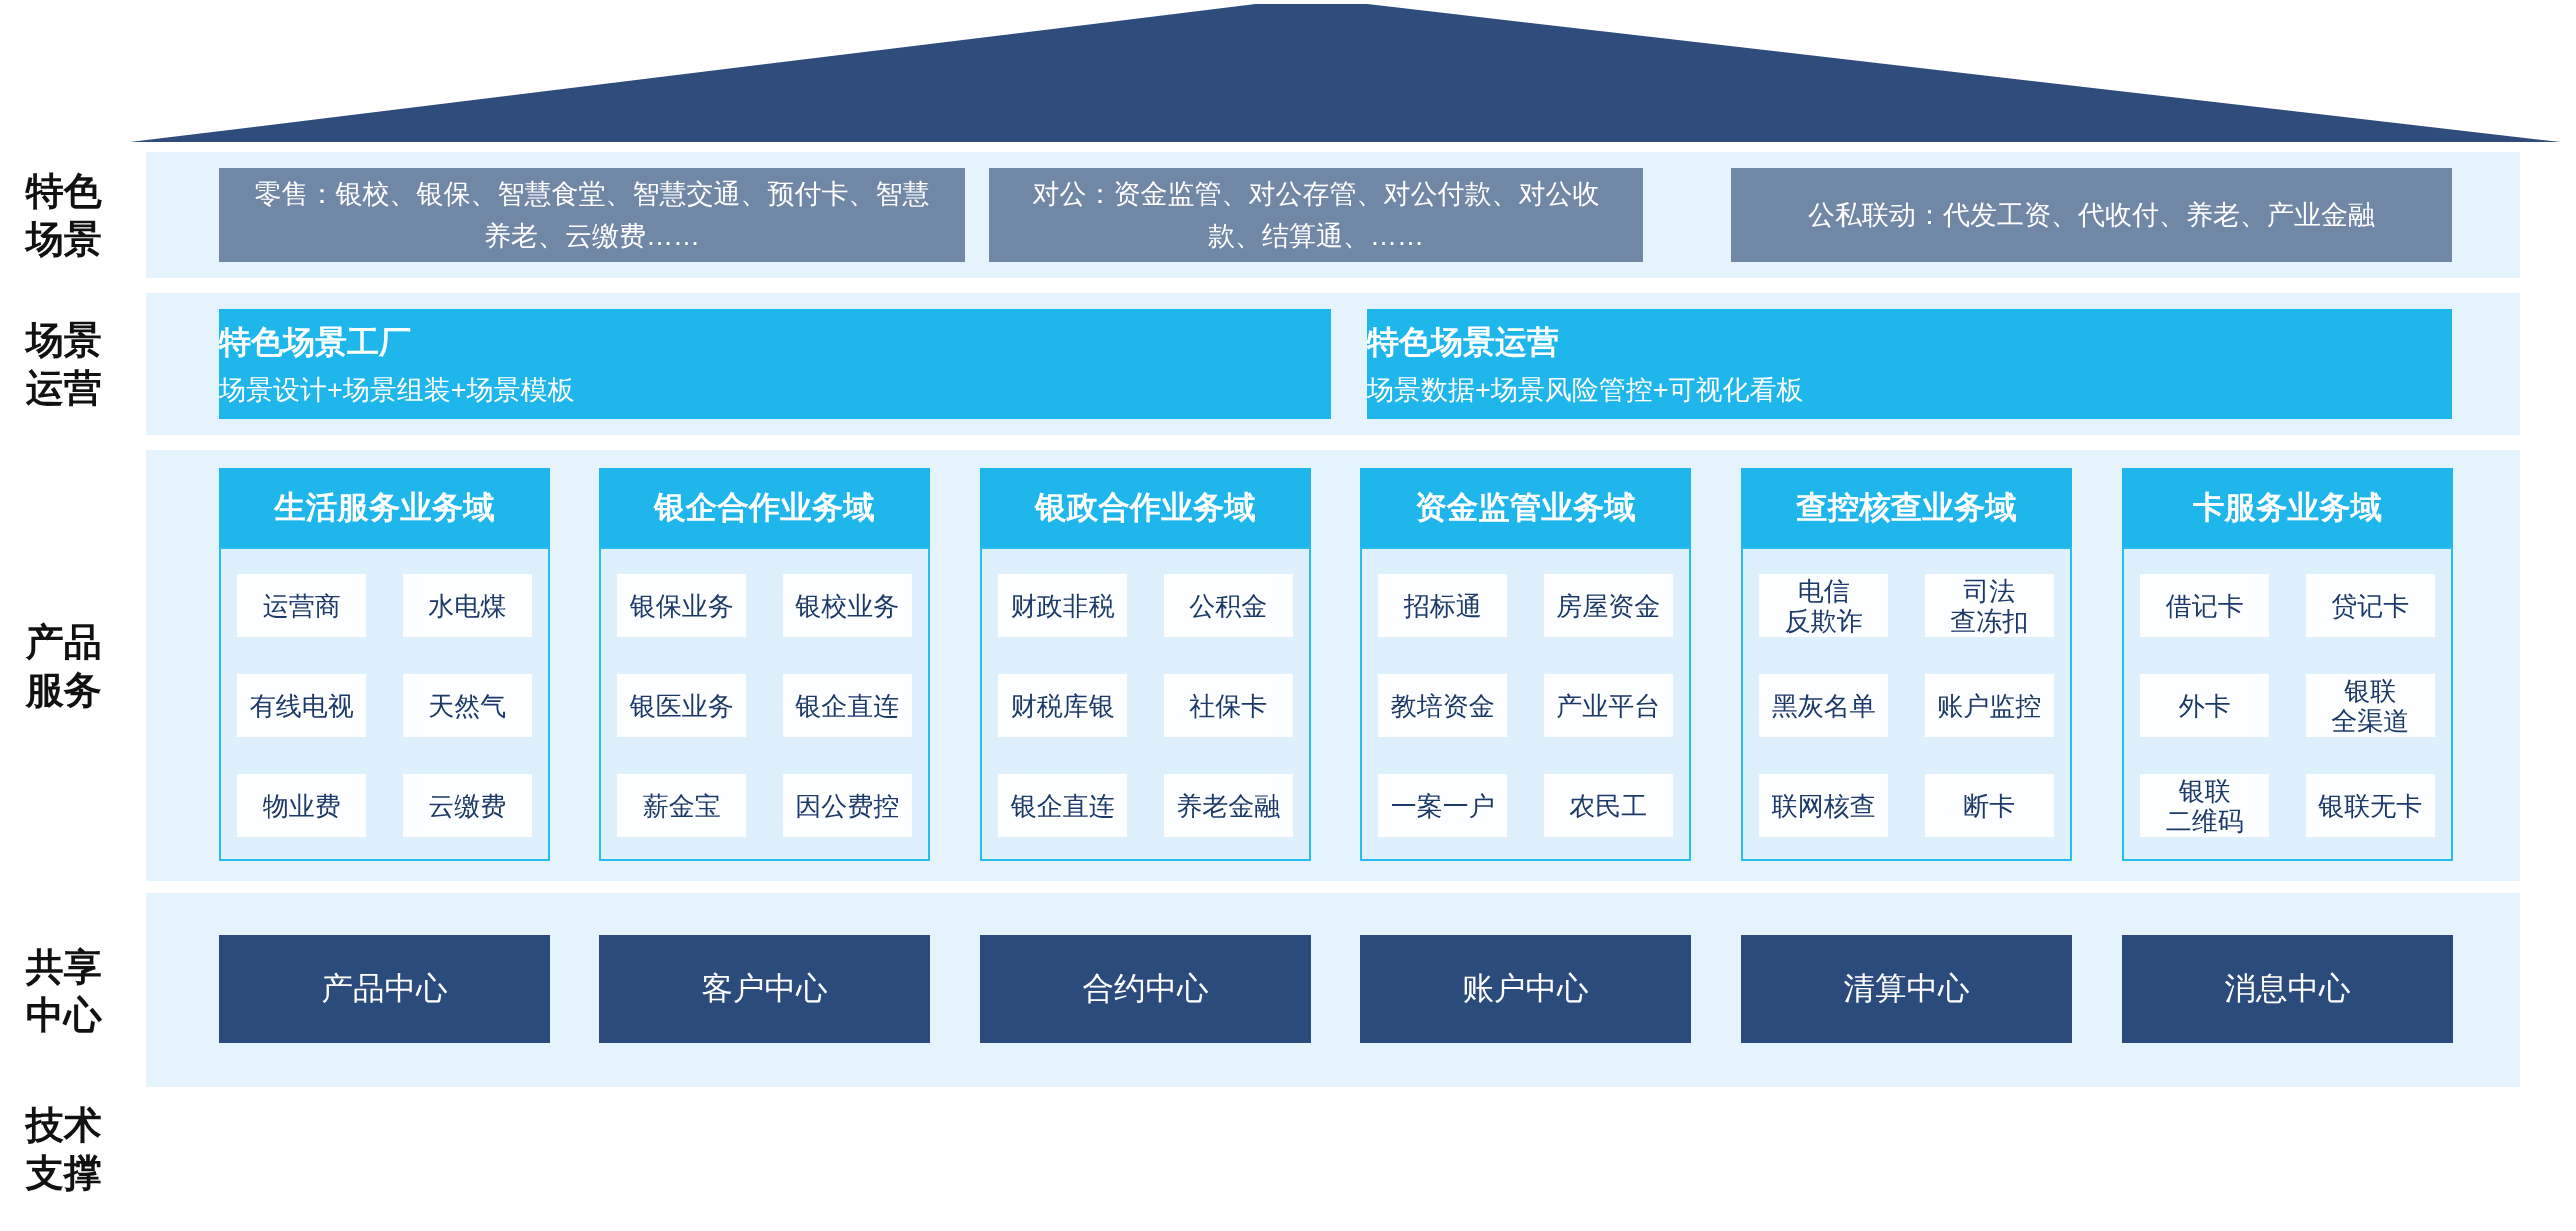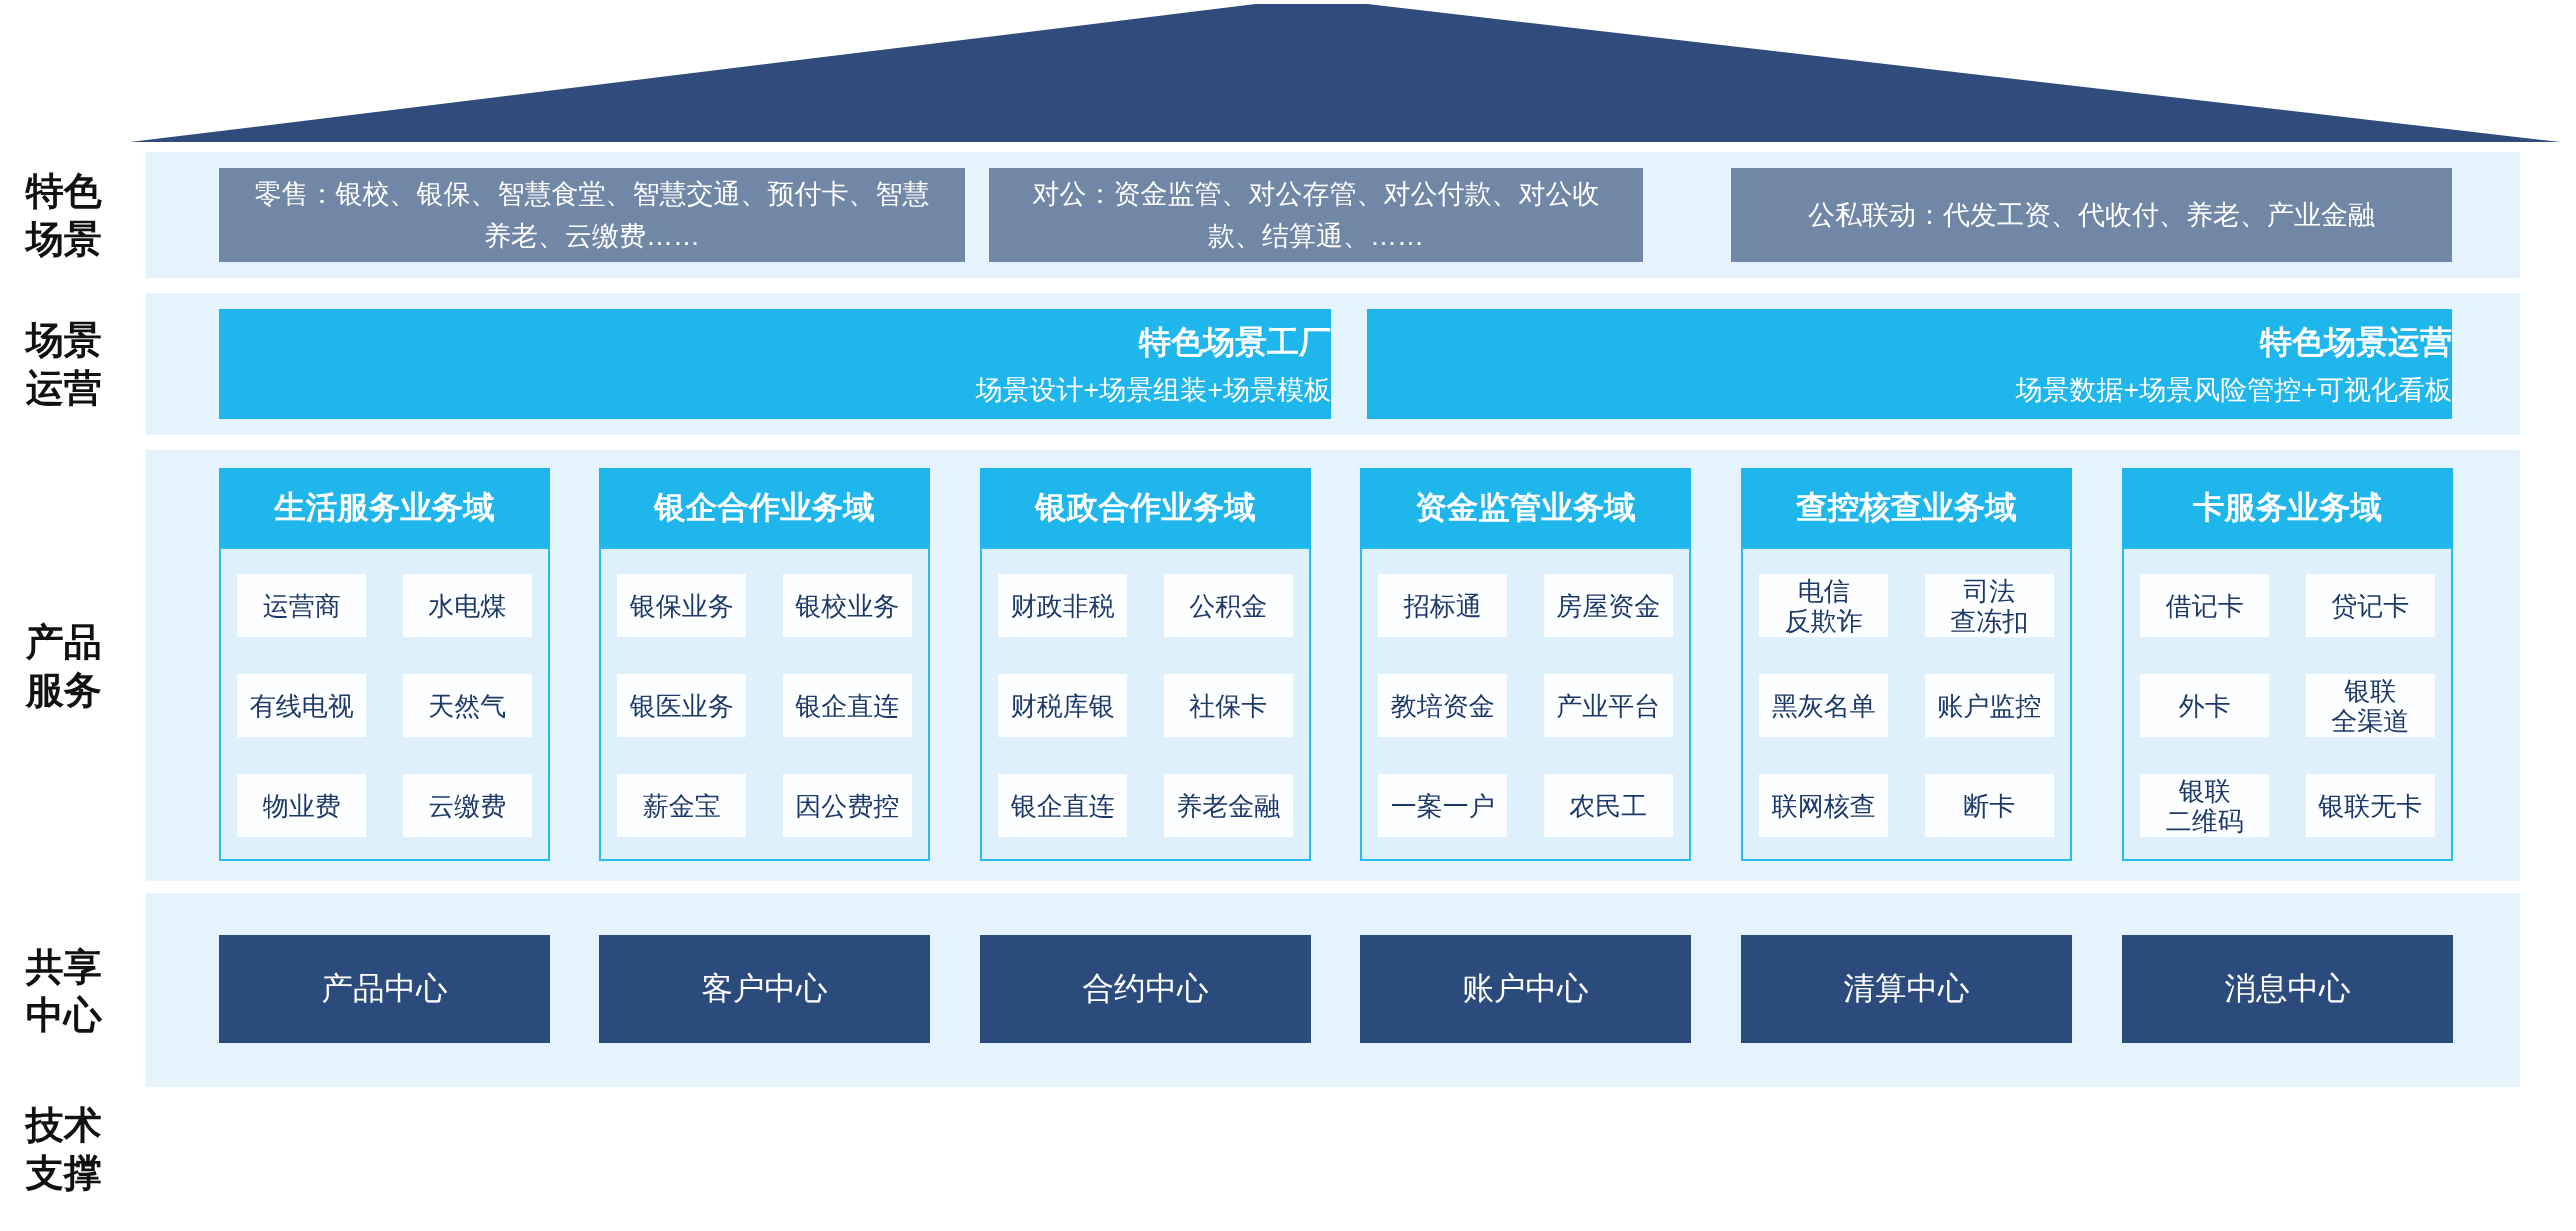--- a/index.html
+++ b/index.html
@@ -30,21 +30,21 @@
   .band-share{top:893px;height:194px;}
   
   .scene-box{
     position:absolute;top:16.4px;height:94px;background:#7187A6;
     color:#ffffff;font-size:27px;line-height:42px;text-align:center;
     display:flex;align-items:center;justify-content:center;padding:0 25px;box-sizing:border-box;
   }
   
   .ops-box{
     position:absolute;top:16.4px;height:110px;background:#1FB6EC;color:#ffffff;
-    display:flex;flex-direction:column;align-items:flex-end;justify-content:space-evenly;
+    display:flex;flex-direction:column;align-items:flex-start;justify-content:space-evenly;
     text-align:center;padding:5.5px 0;box-sizing:border-box;
   }
   .ops-title{font-size:32px;font-weight:700;}
   .ops-sub{font-size:27px;font-weight:400;}
   
   .domain-col{position:absolute;top:18px;width:331px;height:393px;}
   .domain-header{
     position:absolute;left:0;top:0;width:331px;height:79px;background:#1FB6EC;
     color:#ffffff;font-size:31.5px;font-weight:700;
     display:flex;align-items:center;justify-content:center;box-sizing:border-box;

